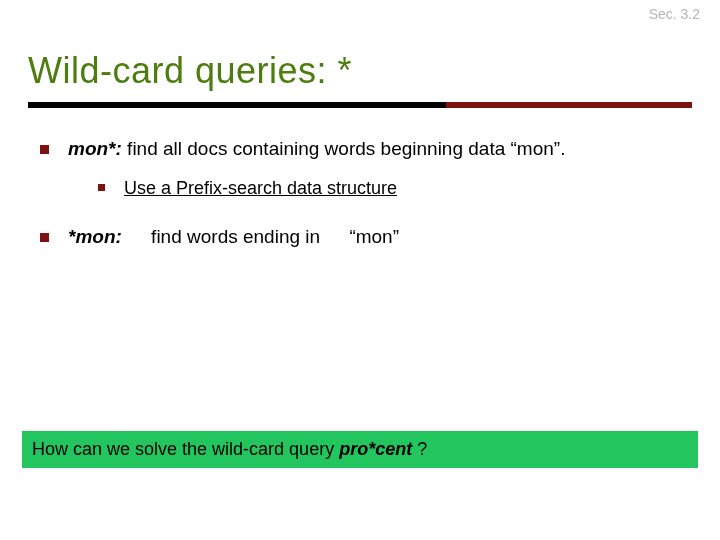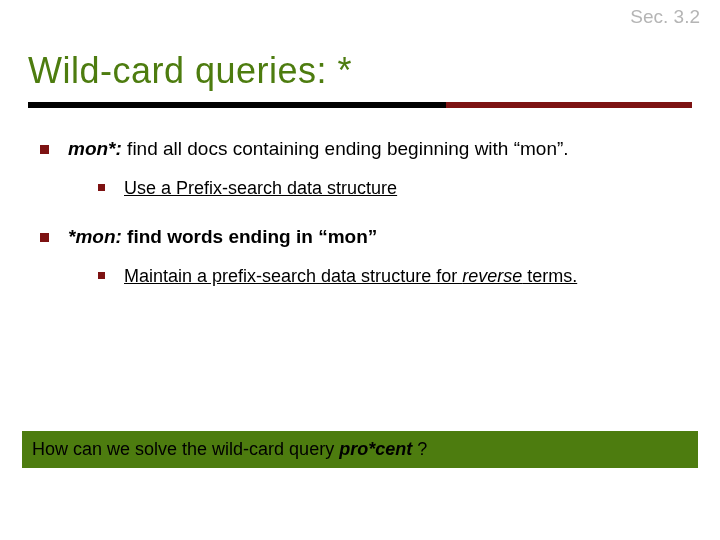--- a/index.html
+++ b/index.html
@@ -9,21 +9,21 @@
     background: #ffffff;
     font-family: "Trebuchet MS", "Lucida Sans", Verdana, sans-serif;
     color: #000;
     position: relative;
     overflow: hidden;
   }
   .section-label {
     position: absolute;
     top: 6px;
     right: 20px;
-    font-size: 19px;
+    font-size: 14px;
     color: #b5b5b5;
   }
   .title-wrap {
     padding: 50px 28px 0 28px;
   }
   .title {
     font-size: 36px;
     font-weight: 400;
     color: #4d7c0f;
     letter-spacing: 0.5px;
@@ -54,27 +54,27 @@
   ul.lvl2 > li { padding-left: 56px; position: relative; font-size: 18px; }
   ul.lvl2 > li::before {
     content: "";
     position: absolute;
     left: 30px; top: 8px;
     width: 7px; height: 7px;
     background: #7d1212;
   }
   .em-bi { font-style: italic; font-weight: bold; }
   .em-i { font-style: italic; }
-  .bold { font-weight: bold; }
+  .bold { font-weight: normal; margin-left: 24px; }
   .question-bar {
     position: absolute;
     left: 22px;
     right: 22px;
     bottom: 72px;
-    background: #4d7c0f;
+    background: #22c55e;
     padding: 8px 10px;
     font-size: 18px;
   }
   .question-bar .q-strong { font-style: italic; font-weight: bold; }
 </style>
 </head>
 <body>
 
 <div class="section-label">Sec. 3.2</div>
 
@@ -82,33 +82,28 @@
   <div class="title">Wild-card queries: *</div>
   <div class="rule">
     <div class="left"></div>
       <div class="right"></div>
   </div>
 </div>
 
 <div class="content">
   <ul class="lvl1">
     <li>
-      <span class="em-bi">mon*:</span><span> find all docs containing ending beginning with </span><span>“mon”</span><span>.</span>
+      <span class="em-bi">mon*:</span><span> find all docs containing words beginning data </span><span>“mon”</span><span>.</span>
       <ul class="lvl2">
         <li>
           <span>Use a Prefix-search data structure</span>
         </li>
       </ul>
     </li>
     <li>
       <span class="em-bi">*mon:</span><span class="bold"> find words ending in </span><span class="bold">“mon”</span><span></span>
-      <ul class="lvl2">
-        <li>
-          <span>Maintain a prefix-search data structure for </span><span class="em-i">reverse</span><span> terms.</span>
-        </li>
-      </ul>
     </li>
   </ul>
 </div>
 
 <div class="question-bar">
   <span>How can we solve the wild-card query </span><span class="q-strong">pro*cent</span><span> ?</span>
 </div>
 
 </body></html>

